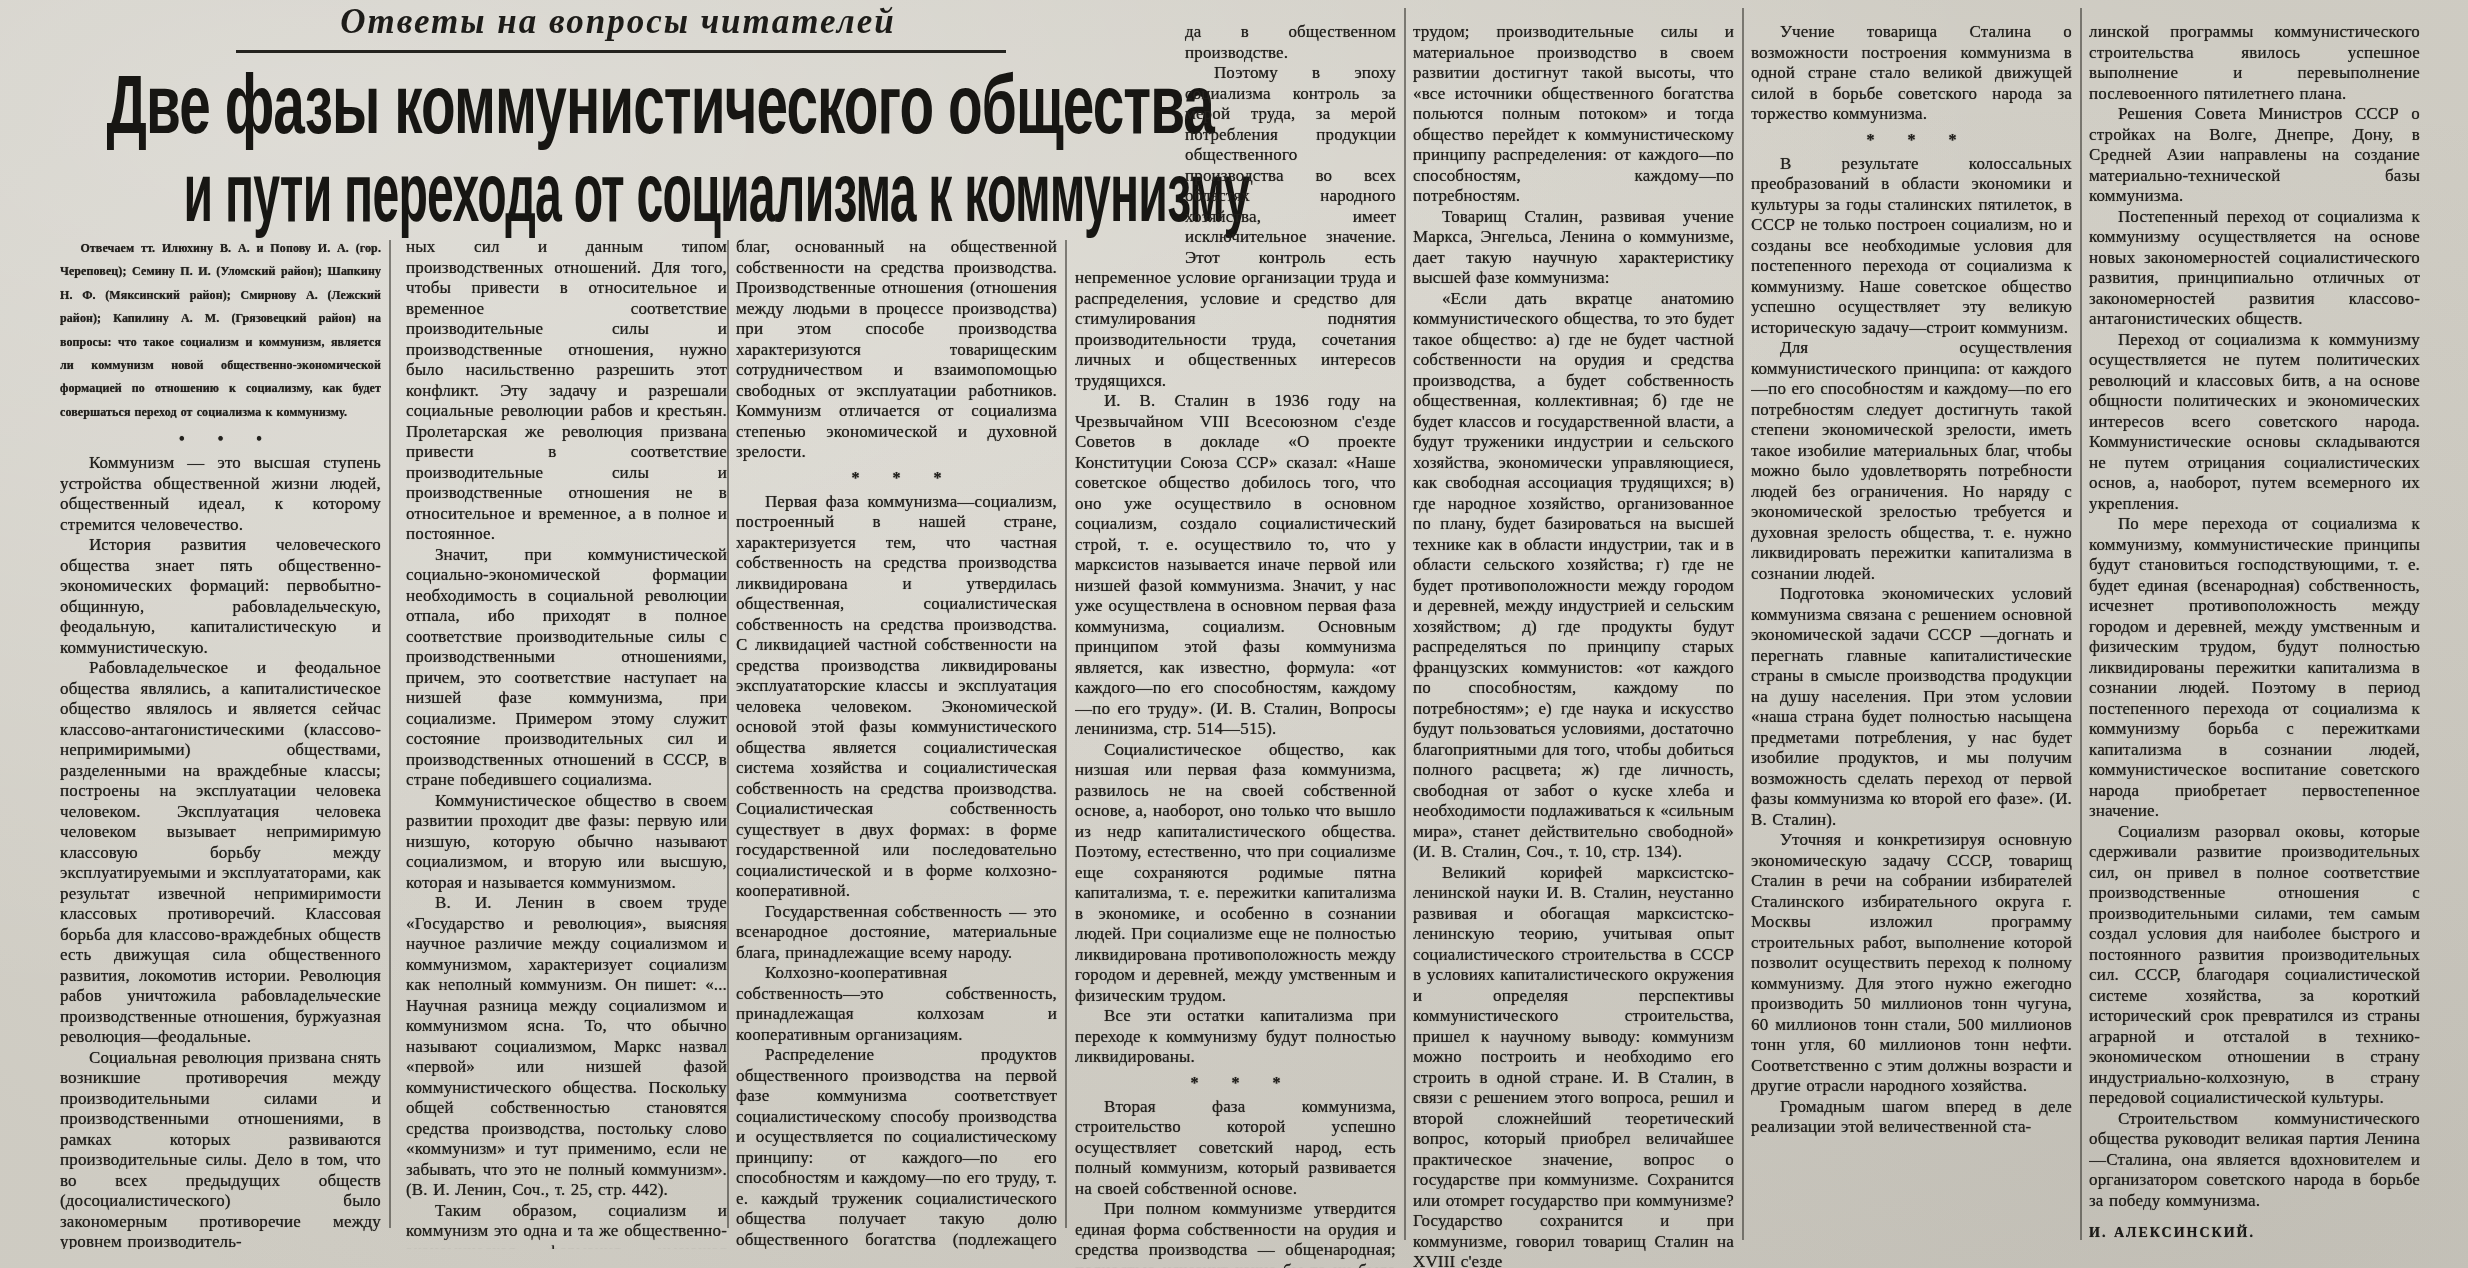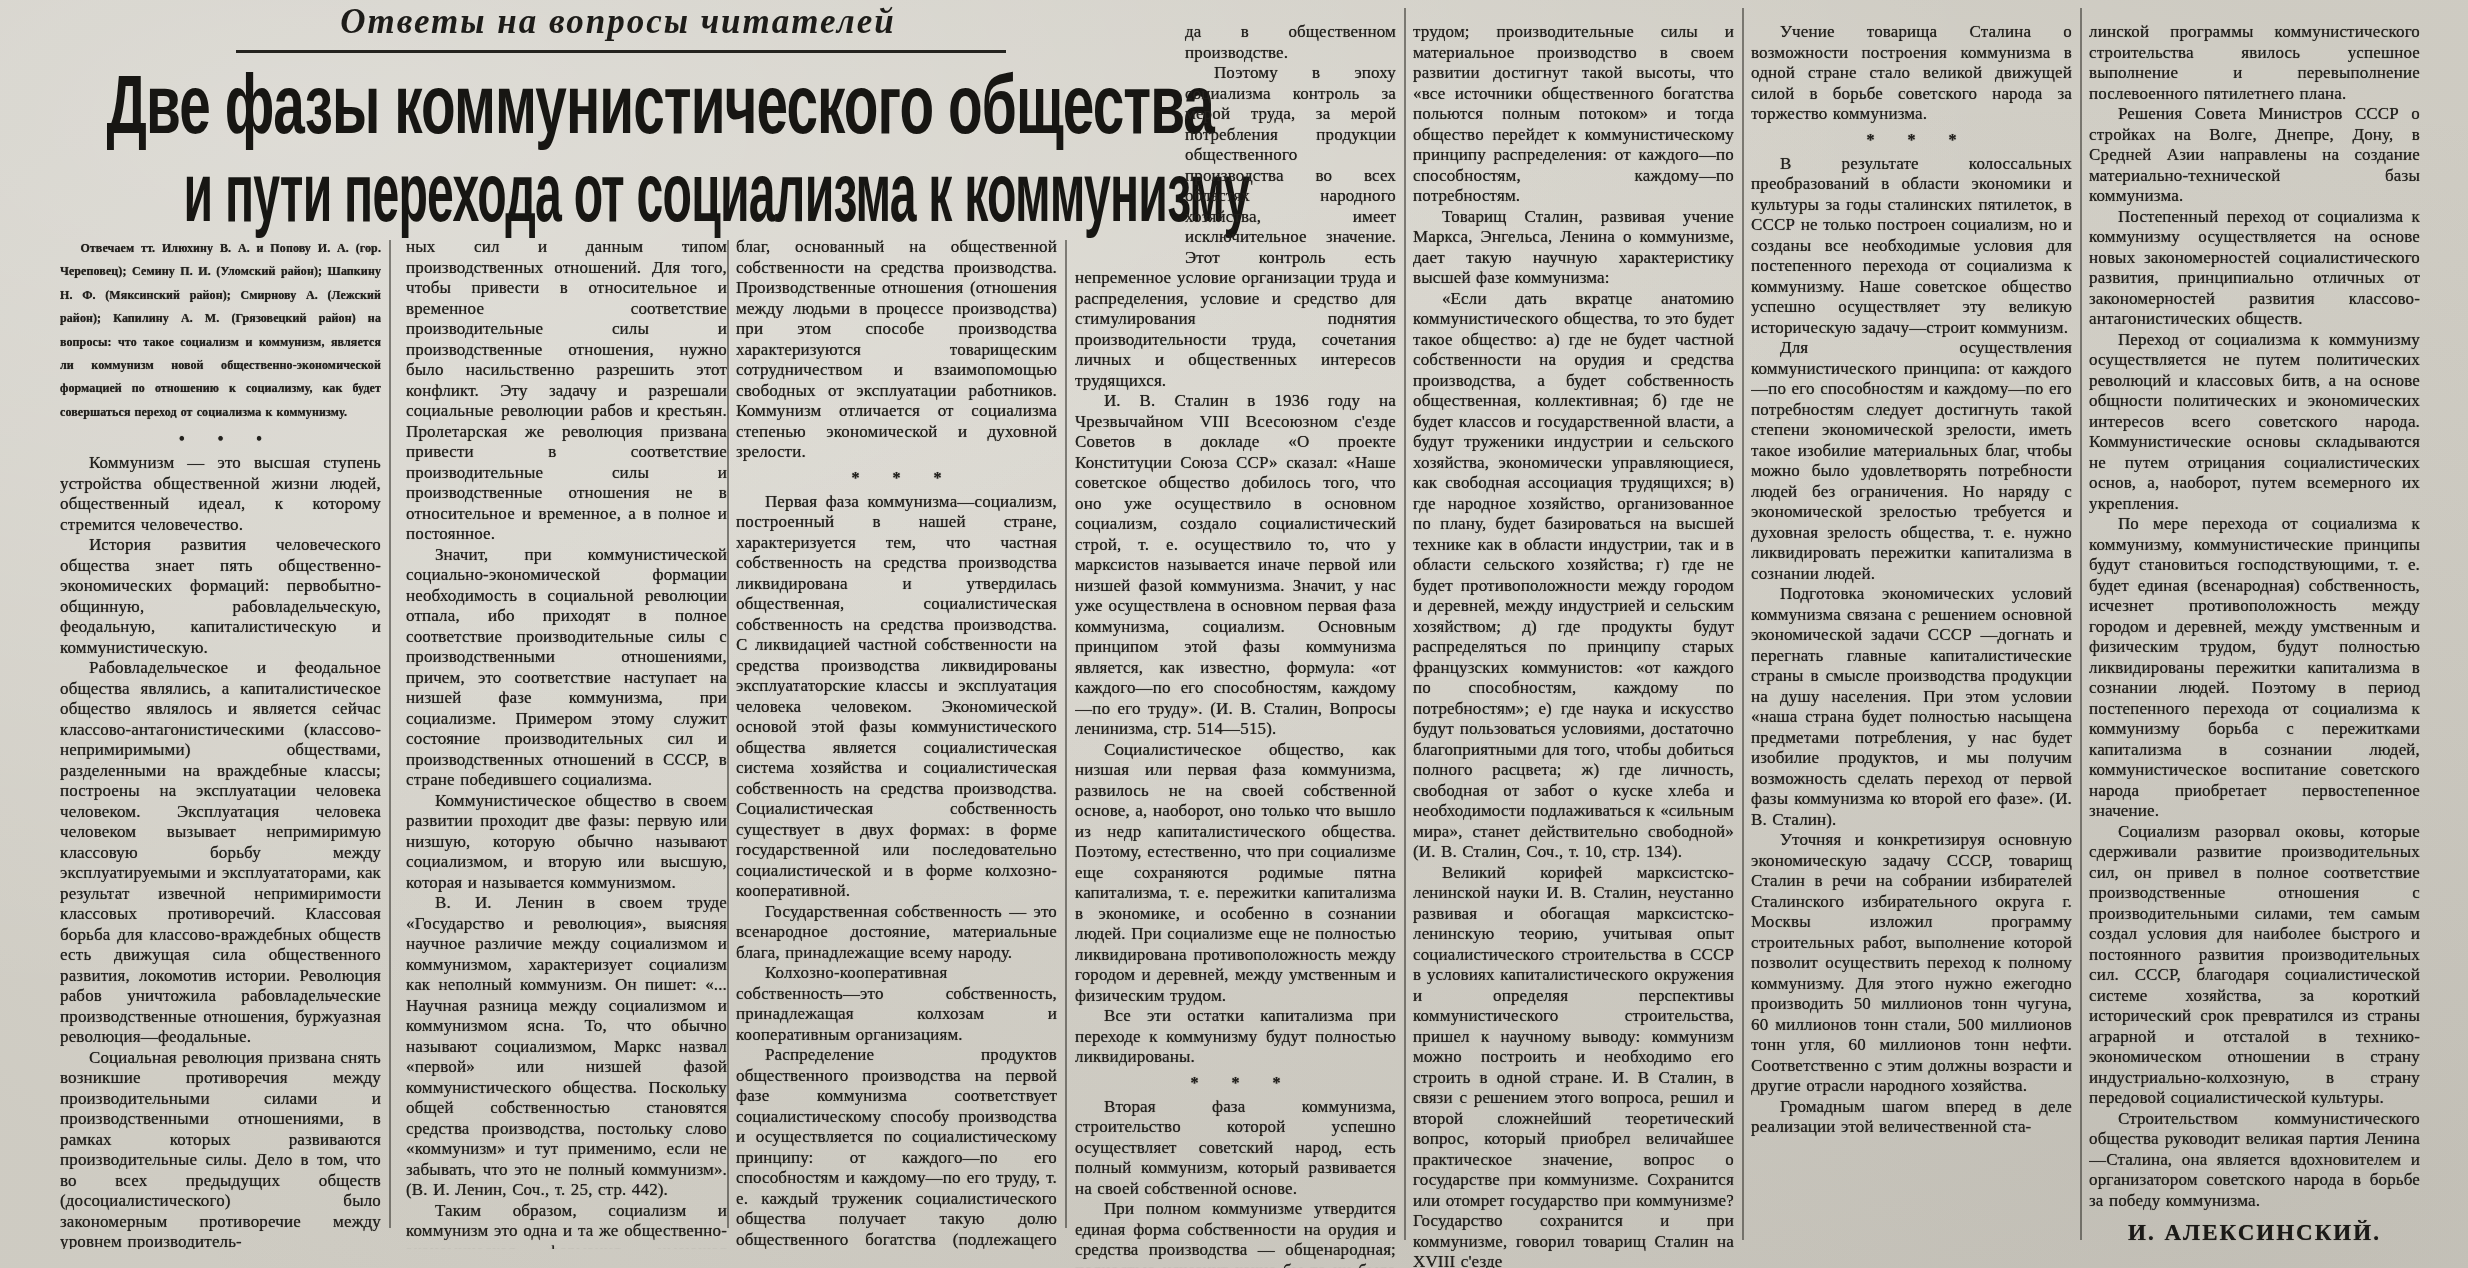--- a/index.html
+++ b/index.html
@@ -49,22 +49,22 @@
   .intro{
     font-weight:700;font-size:12px;line-height:23.4px;
     text-indent:1.6em;letter-spacing:0.1px;margin:0;text-align:justify;
   }
   .sep{
     text-align:center;text-indent:0 !important;
     font-weight:700;font-size:16px;line-height:24px;
     letter-spacing:14px;padding-left:14px;margin:3px 0 2px 0 !important;
   }
   .sig{
-    text-align:center;text-indent:0 !important;
-    font-weight:700;font-size:23px;letter-spacing:2px;
+    text-align:left;text-indent:0 !important;
+    font-weight:700;font-size:14px;letter-spacing:2px;
     margin-top:12px !important;color:#1b1a17;
   }
   .runaround-spacer{float:left;width:110px;height:229px;}
   
   .vrule{position:absolute;width:2px;background:rgba(48,46,40,0.55);}
   .vr-short{top:240px;height:988px;}
   .vr-long{top:8px;height:1232px;}
   #vr1{left:389px;} #vr2{left:727px;} #vr3{left:1065px;}
   #vr4{left:1404px;} #vr5{left:1742px;} #vr6{left:2080px;}
 </style>

